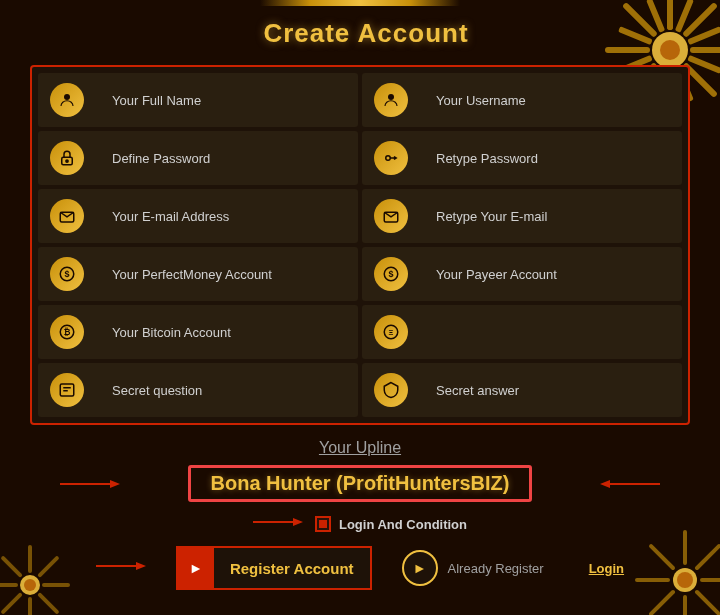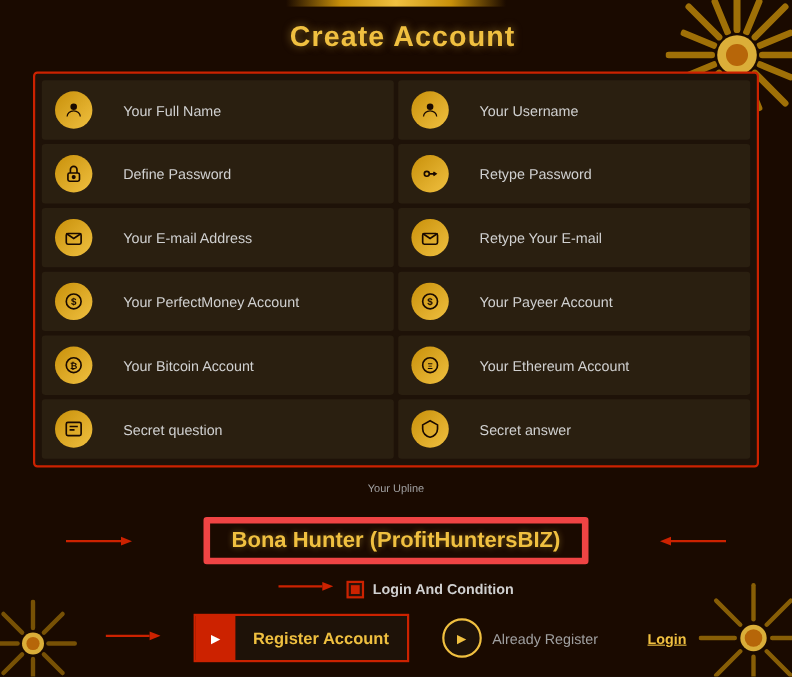--- a/index.html
+++ b/index.html
@@ -82,29 +82,30 @@
     .upline-section {
       margin-top: 14px;
       display: flex;
       flex-direction: column;
       align-items: center;
       width: 100%;
     }
 
     .upline-label {
       color: #a0a0a0;
-      font-size: 10px;
-      margin-bottom: 20px;
+      font-size: 16px;
+      margin-bottom: 8px;
+      text-decoration: underline;
     }
 
     .upline-value {
       color: #f0c040;
       font-size: 20px;
       font-weight: bold;
-      border: 6px solid #ef4444;
+      border: 3px solid #ef4444;
       padding: 4px 20px;
       border-radius: 3px;
       text-shadow: 0 0 6px rgba(240,192,64,0.4);
     }
 
     
     .arrow-left {
       position: absolute;
       left: 30px;
       color: #cc2200;
@@ -426,21 +427,20 @@
           </div>
           <span class="field-label">Your Bitcoin Account</span>
         </div>
         <div class="form-field">
           <div class="field-icon">
             <svg width="18" height="18" viewBox="0 0 24 24">
               <circle cx="12" cy="12" r="9" fill="none" stroke="#1a0a00" stroke-width="2"></circle>
               <text x="12" y="16" text-anchor="middle" font-size="10" font-weight="bold" fill="#1a0a00">Ξ</text>
             </svg>
           </div>
-          <span class="field-label">Your Ethereum Account</span>
         </div>
         <div class="form-field">
           <div class="field-icon">
             <svg width="18" height="18" viewBox="0 0 24 24" fill="none" stroke="#1a0a00" stroke-width="2">
               <rect x="3" y="4" width="18" height="16" rx="2"></rect>
               <line x1="7" y1="9" x2="17" y2="9"></line>
               <line x1="7" y1="13" x2="13" y2="13"></line>
             </svg>
           </div>
           <span class="field-label">Secret question</span>

